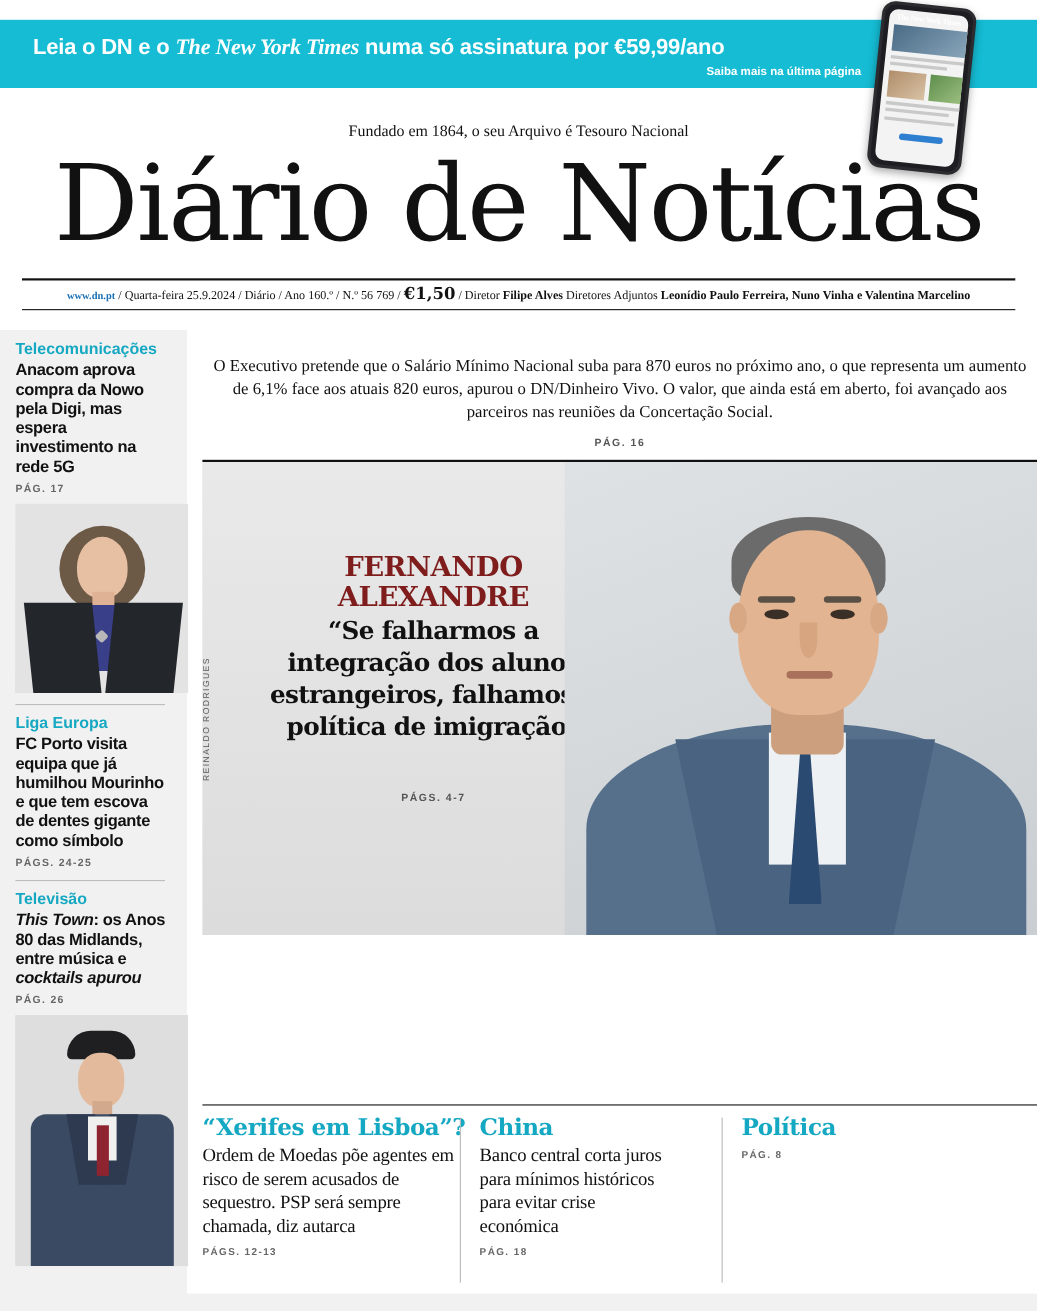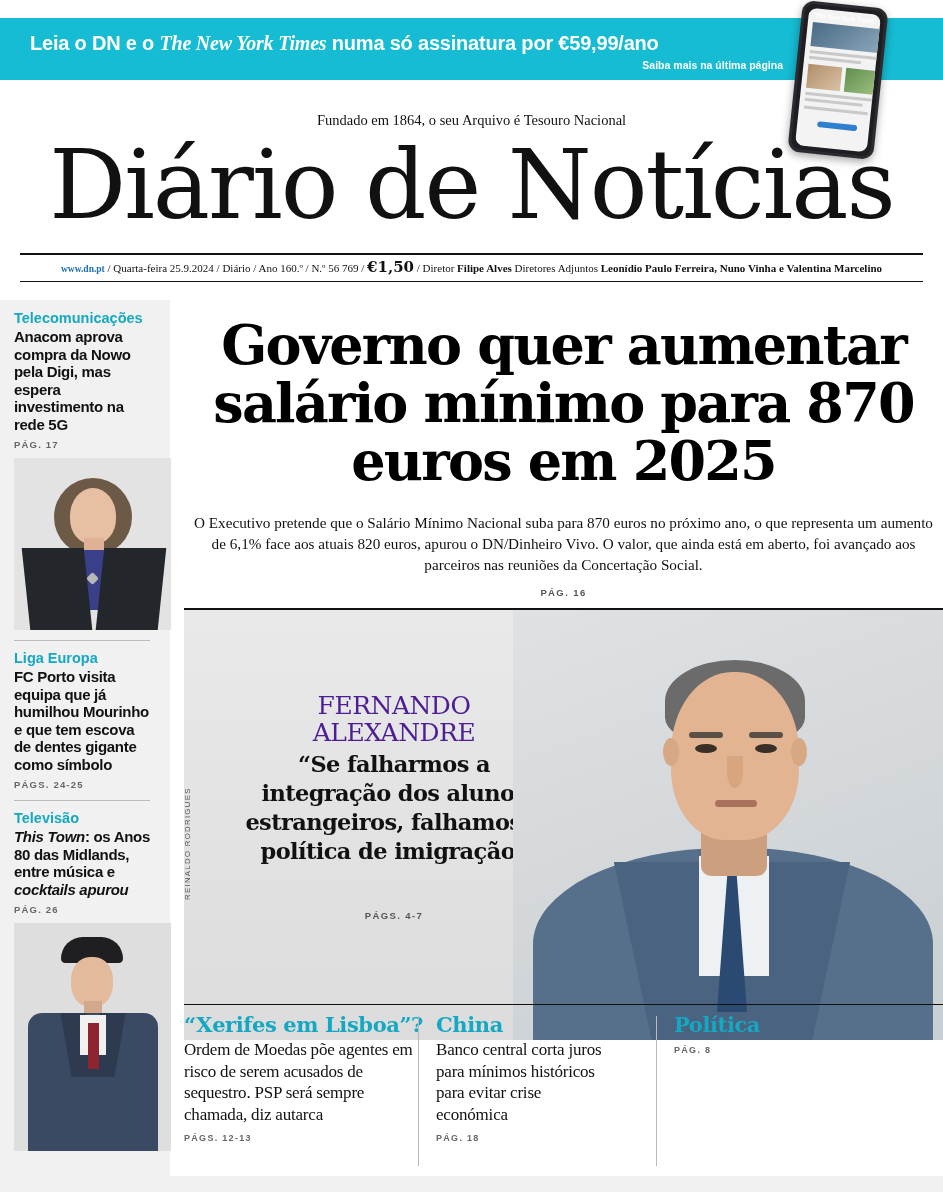--- a/index.html
+++ b/index.html
@@ -128,22 +128,22 @@
   .rule-main { width:759px; height:2px; background:#111; margin-top:10px; }
 
   
   .interview { position:relative; width:759px; height:430px; background:#e8e8e8; overflow:hidden; }
   .interview .bg { position:absolute; inset:0; background:linear-gradient(180deg,#e9e9e9,#dcdcdc); }
   .credit {
     position:absolute; left:-1px; top:290px; transform:rotate(-90deg); transform-origin:left top;
     font-size:7.8px; letter-spacing:1.3px; color:#555; white-space:nowrap;
   }
   .int-name { position:absolute; left:70px; top:82px; width:280px; text-align:center;
-    font-family:"DejaVu Serif", serif; font-weight:normal; font-size:25px; line-height:27px;
-    color:#4c1d95; letter-spacing:-0.5px; }
+    font-family:"DejaVu Serif", serif; font-weight:bold; font-size:25px; line-height:27px;
+    color:#7f1d1d; letter-spacing:-0.5px; }
   .int-quote { position:absolute; left:50px; top:140px; width:320px; text-align:center;
     font-family:"DejaVu Serif", serif; font-weight:bold; font-size:22.5px; line-height:29px;
     color:#111; letter-spacing:-0.6px; }
   .int-pag { position:absolute; left:70px; top:300px; width:280px; text-align:center;
     font-size:9.5px; font-weight:bold; color:#555; letter-spacing:1.4px; }
 
   
   .portrait { position:absolute; right:0; top:0; width:430px; height:430px; overflow:hidden; }
   .portrait .pbg { position:absolute; inset:0; background:linear-gradient(160deg,#dfe2e4,#c9ced2); }
   .portrait .suit {
@@ -270,21 +270,20 @@
         <div class="suit"></div>
         <div class="lapelL"></div>
         <div class="lapelR"></div>
         <div class="shirt"></div>
         <div class="tie"></div>
       </div>
     </div>
   </div>
 
   <div class="main">
-    <div class="headline">Governo quer aumentar salário mínimo para 870 euros em 2025</div>
     <div class="standfirst">O Executivo pretende que o Salário Mínimo Nacional suba para 870 euros no próximo ano, o que representa um aumento de 6,1% face aos atuais 820 euros, apurou o DN/Dinheiro Vivo. O valor, que ainda está em aberto, foi avançado aos parceiros nas reuniões da Concertação Social.</div>
     <div class="pag-center">PÁG. 16</div>
     <div class="rule-main"></div>
 
     <div class="interview">
       <div class="bg"></div>
       <div class="credit">REINALDO RODRIGUES</div>
       <div class="int-name">
         <span>FERNANDO</span><br>
         <span>ALEXANDRE</span>

